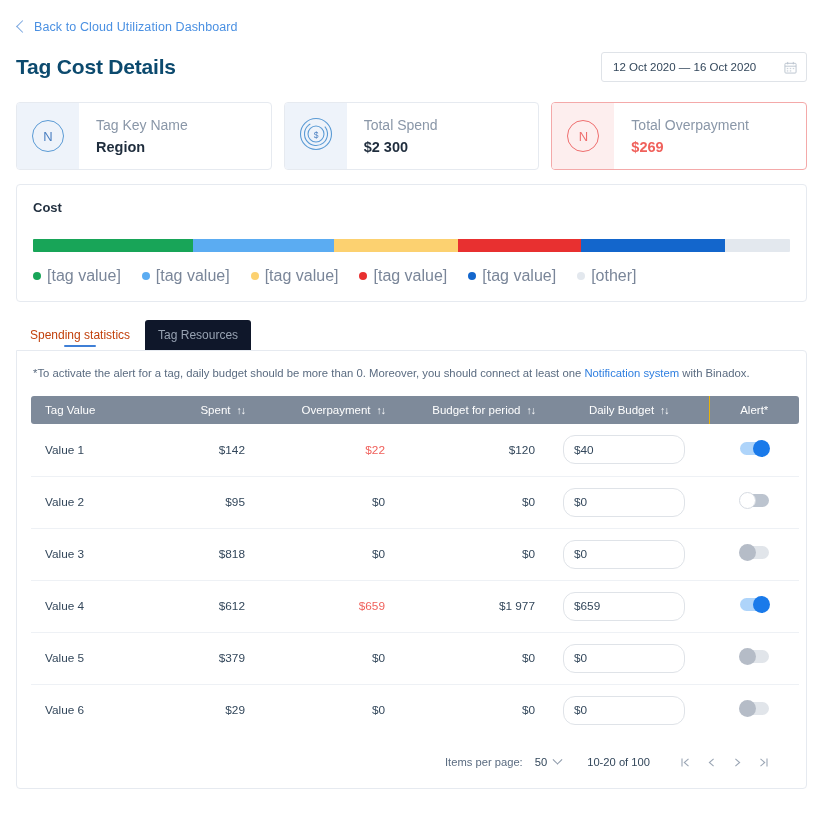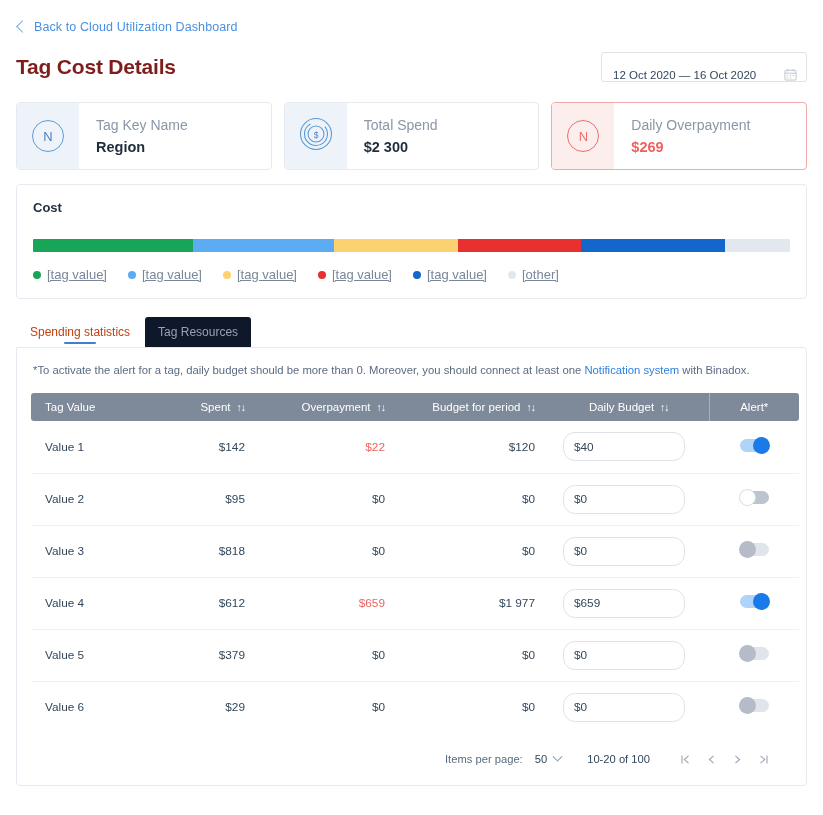--- a/index.html
+++ b/index.html
@@ -13,23 +13,23 @@
   .page { width: 823px; height: 815px; position: relative; padding: 0 16px; }
 
   
   .backbar { display: flex; align-items: center; gap: 7px; height: 26px; margin-top: 14px; padding-left: 2px; }
   .chev-left { width: 9px; height: 9px; border-left: 1.6px solid #7aa7e0; border-bottom: 1.6px solid #7aa7e0;
                transform: rotate(45deg); display: inline-block; margin-bottom: 1px; }
   .back-text { font-size: 12.5px; color: #4a90e2; letter-spacing: .1px; }
 
   
   .titlerow { display: flex; align-items: center; justify-content: space-between; margin-top: 10px; height: 34px; }
-  .page-title { font-size: 21px; font-weight: bold; color: #7f1d1d; letter-spacing: -.2px; }
+  .page-title { font-size: 21px; font-weight: bold; color: #0c4a6e; letter-spacing: -.2px; }
   .datepicker { width: 206px; height: 30px; border: 1px solid #dfe3e8; border-radius: 3px; background: #fff;
-                display: flex; align-items: flex-end; justify-content: space-between; padding: 0 9px 0 11px; }
+                display: flex; align-items: center; justify-content: space-between; padding: 0 9px 0 11px; }
   .date-text { font-size: 11.5px; color: #33475b; }
   .cal-icon { width: 13px; height: 13px; position: relative; }
   .cal-icon svg { display: block; }
 
   
   .cards { display: flex; gap: 12px; margin-top: 18px; }
   .card { flex: 1; height: 68px; background: #fff; border: 1px solid #e6eaf0; border-radius: 4px;
           display: flex; align-items: stretch; overflow: hidden; }
   .card.alert { border-color: #f4a9a9; }
   .card-icon-wrap { width: 62px; background: #eef3fa; display: flex; align-items: center; justify-content: center; }
@@ -44,21 +44,21 @@
 
   
   .cost-panel { margin-top: 14px; background: #fff; border: 1px solid #e6eaf0; border-radius: 4px;
                 padding: 15px 16px 16px 16px; }
   .cost-title { font-size: 13px; font-weight: bold; color: #1f2d3d; }
   .cost-bar { display: flex; height: 13px; margin-top: 24px; border-radius: 1px; overflow: hidden; }
   .cost-seg { height: 100%; }
   .cost-legend { display: flex; align-items: center; gap: 0; margin-top: 15px; }
   .legend-item { display: flex; align-items: center; gap: 6px; margin-right: 21px; }
   .legend-dot { width: 8px; height: 8px; border-radius: 50%; }
-  .legend-text { font-size: 13px; color: #7a8699; text-decoration: underline; }
+  .legend-text { font-size: 16px; color: #7a8699; }
 
   
   .tabs { display: flex; margin-top: 18px; gap: 2px; padding-left: 1px; }
   .tab { height: 30px; padding: 0 13px; display: flex; align-items: center; justify-content: center;
          font-size: 12px; color: #97a2b2; background: #0f172a; border-radius: 3px 3px 0 0; position: relative; }
   .tab.active { background: #ffffff; color: #c2410c; }
   .tab.active::after { content: ""; position: absolute; left: 50%; transform: translateX(-50%); bottom: 3px;
                        width: 32px; height: 2px; background: #3f7fd6; border-radius: 1px; }
 
   
@@ -167,21 +167,21 @@
         <div class="card-label">Total Spend</div>
         <div class="card-value">$2 300</div>
       </div>
     </div>
 
     <div class="card alert">
       <div class="card-icon-wrap">
         <div class="circle-n">N</div>
       </div>
       <div class="card-body">
-        <div class="card-label">Daily Overpayment</div>
+        <div class="card-label">Total Overpayment</div>
         <div class="card-value">$269</div>
       </div>
     </div>
 
   </div>
 
   <div class="cost-panel">
     <div class="cost-title">Cost</div>
     <div class="cost-bar" id="cost-bar">
         <div class="cost-seg" style="width: 21.2%; background: rgb(24, 165, 88);"></div>

